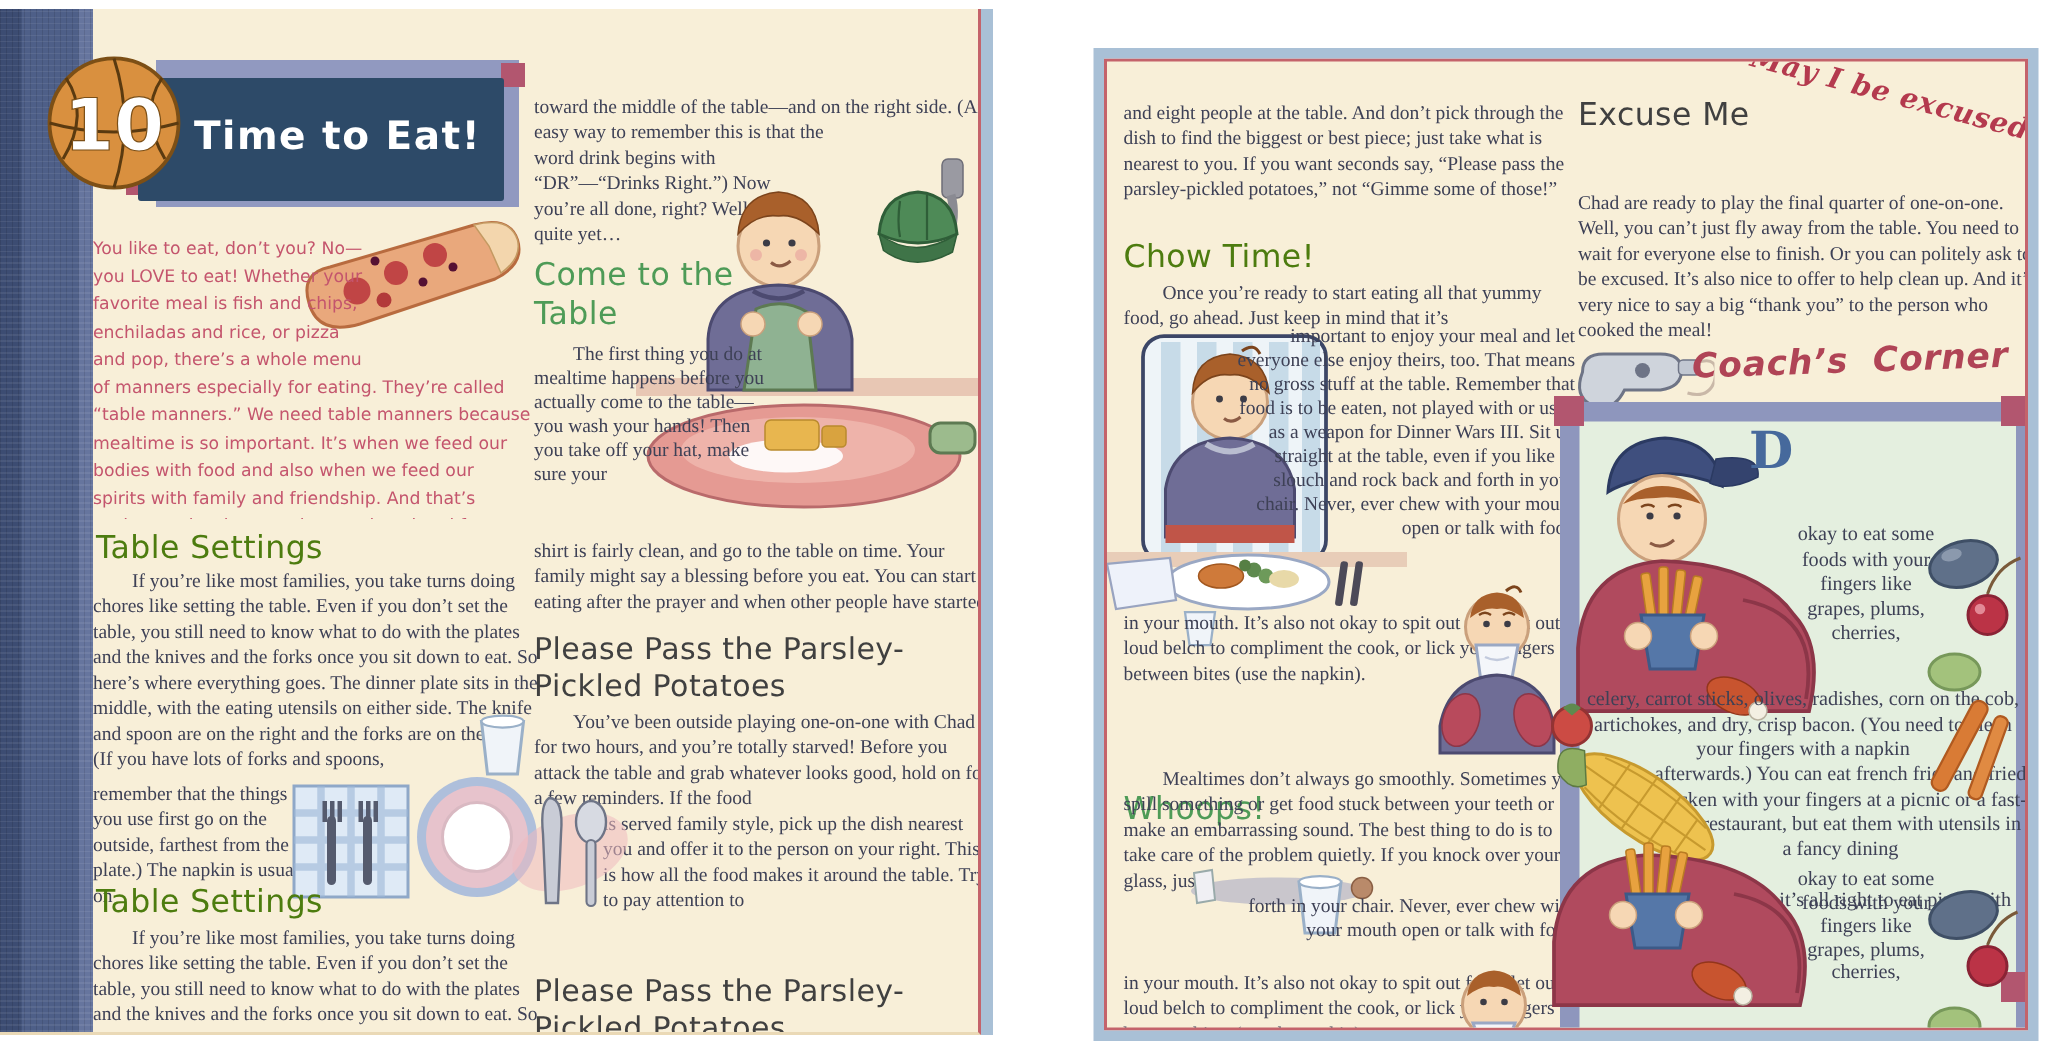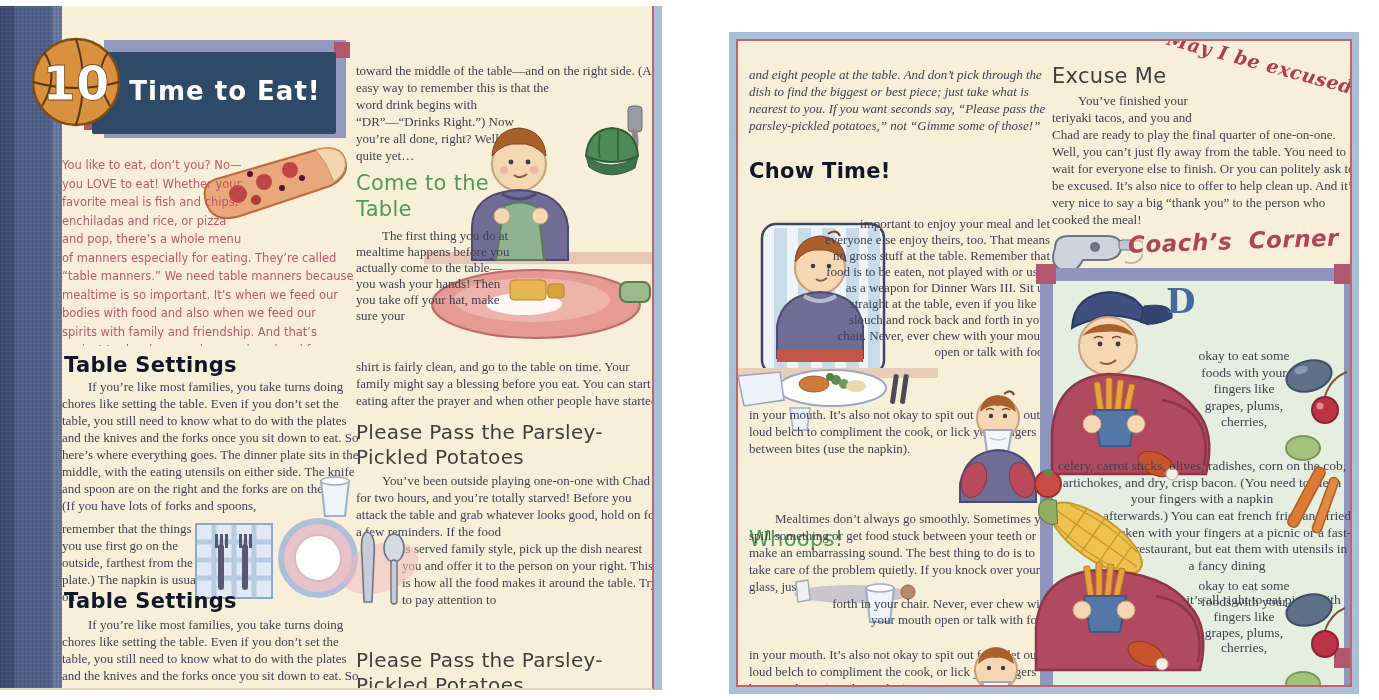--- a/index.html
+++ b/index.html
@@ -20,21 +20,21 @@
   .lav{background:#9199c0;}
   .navy{background:#2d4a68;border-radius:2px;}
   .mauve{background:#b2566f;}
   .banner-title{color:#fff;font:26px/30px "DejaVu Sans",sans-serif;font-weight:bold;
                 letter-spacing:1px;text-align:center;}
   
   .body{font:13px/17px "Liberation Serif",serif;color:#3e4156;}
   .coach-t{font:13.5px/16.5px "Liberation Serif",serif;color:#3e4156;}
   .rose{font:11.5px/18.5px "DejaVu Sans",sans-serif;color:#c4556d;}
   .h{font-family:"DejaVu Sans",sans-serif;letter-spacing:.3px;line-height:26px;}
-  .h-blue{color:#0f172a;font-size:21px;font-weight:bold;}
+  .h-blue{color:#4d7c0f;font-size:21px;}
   .h-green{color:#4e9b57;font-size:21px;}
   .h-red{color:#404040;font-size:20px;line-height:25px;}
   .ind{text-indent:26px;}
   .right{text-align:right;}
   .center{text-align:center;}
   .clamp8{max-height:130px;overflow:hidden;}
   .clamp9{max-height:153px;overflow:hidden;}
   .clamp10{max-height:190px;overflow:hidden;}
   .clamp12{max-height:194px;overflow:hidden;}
   .lh16{line-height:16px;}
@@ -152,22 +152,23 @@
       <path d="M30 6 Q40 6 38 30 L36 76 L28 76 L26 30 Q24 10 30 6Z" fill="#c9ccd6" stroke="#6e7486" stroke-width="1.6"></path>
       <ellipse cx="58" cy="22" rx="10" ry="14" fill="#d7dae2" stroke="#6e7486" stroke-width="1.6"></ellipse>
       <rect x="55" y="34" width="6" height="44" rx="3" fill="#c9ccd6" stroke="#6e7486" stroke-width="1.4"></rect>
     </svg>
 
     <div class="abs h h-red" style="left:356px;top:642px;width:302px;">Please Pass the Parsley-Pickled Potatoes</div>
   </div>
 
   <div class="abs page-right">
 
-    <div class="abs body" style="left:11px;top:25px;width:302px;font-style:italic;">and eight people at the table. And don’t pick through the dish to find the biggest or best piece; just take what is nearest to you. If you want seconds say, “Please pass the parsley-pickled potatoes,” not “Gimme some of those!”</div>
+    <div class="abs body" style="left:11px;top:25px;width:302px;">and eight people at the table. And don’t pick through the dish to find the biggest or best piece; just take what is nearest to you. If you want seconds say, “Please pass the parsley-pickled potatoes,” not “Gimme some of those!”</div>
     <div class="abs h h-blue" style="left:11px;top:117px;">Chow Time!</div>
+    <div class="abs body ind" style="left:11px;top:145px;width:302px;">Once you’re ready to start eating all that yummy food, go ahead. Just keep in mind that it’s</div>
 
     <svg class="abs" style="left:-6px;top:177px;" width="206" height="216" viewBox="0 0 206 216">
       <rect x="30" y="6" width="122" height="150" rx="14" fill="#eef4f8" stroke="#3c4666" stroke-width="2.5"></rect>
       <g fill="#c7dbe8">
           <rect x="42" y="10" width="13" height="142"></rect>
           <rect x="66" y="10" width="13" height="142"></rect>
           <rect x="90" y="10" width="13" height="142"></rect>
           <rect x="114" y="10" width="13" height="142"></rect>
           <rect x="136" y="10" width="12" height="142"></rect>
         </g>
@@ -225,21 +226,20 @@
     <svg class="abs" style="left:210px;top:597px;" width="96" height="60" viewBox="0 0 96 60">
       <circle cx="48" cy="32" r="21" fill="#f6d7b4" stroke="#caa07c" stroke-width="2"></circle>
       <path d="M30 26 Q32 10 48 9 Q64 10 66 26 Q54 18 48 20 Q40 18 30 26Z" fill="#a9602b"></path>
       <circle cx="41" cy="30" r="2.2" fill="#3c3c46"></circle>
         <circle cx="55" cy="30" r="2.2" fill="#3c3c46"></circle>
       <path d="M34 44 L62 44 L56 60 L40 60Z" fill="#f4f6fa" stroke="#9aa8c4" stroke-width="2"></path>
     </svg>
 
     <div class="abs h h-red" style="left:314px;top:23px;font-size:21px;">Excuse Me</div>
     <div class="abs script" style="left:426px;top:13px;width:210px;transform:rotate(15deg);">May I be excused?</div>
-    <div class="abs body ind" style="left:314px;top:51px;width:170px;">You’ve finished your teriyaki tacos, and you and</div>
     <div class="abs body" style="left:314px;top:85px;width:306px;">Chad are ready to play the final quarter of one-on-one. Well, you can’t just fly away from the table. You need to wait for everyone else to finish. Or you can politely ask to be excused. It’s also nice to offer to help clean up. And it’s very nice to say a big “thank you” to the person who cooked the meal!</div>
 
     <svg class="abs" style="left:305px;top:189px;" width="100" height="52" viewBox="0 0 100 52">
       <path d="M12 18 Q12 6 26 6 L64 6 Q78 6 78 17 Q78 28 64 30 L40 30 Q32 46 18 40 Q6 34 12 18Z" fill="#cfd4dc" stroke="#6e7486" stroke-width="2"></path>
       <circle cx="52" cy="17" r="5" fill="#6e7486"></circle>
       <rect x="76" y="10" width="14" height="10" rx="3" fill="#c2c8d2" stroke="#6e7486"></rect>
       <path d="M88 12 Q104 6 100 24 Q96 36 82 32" stroke="#c9b8a8" stroke-width="2" fill="none"></path>
     </svg>
     <div class="abs coach-title" style="left:390px;top:187px;width:220px;transform:rotate(-2deg);word-spacing:8px;">Coach’s Corner</div>
 

